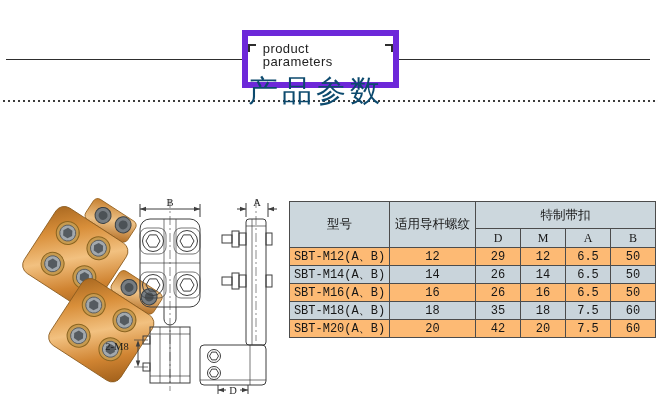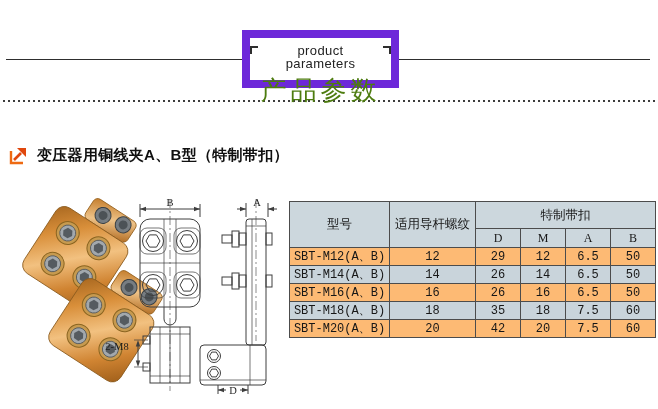--- a/index.html
+++ b/index.html
@@ -3,27 +3,27 @@
 <meta charset="utf-8">
 <style>
   * { margin:0; padding:0; box-sizing:border-box; }
   html,body { background:#ffffff; }
   .page { position:relative; width:658px; height:409px; background:#ffffff; overflow:hidden;
           font-family:"Liberation Sans","DejaVu Sans",sans-serif; }
 
   
   .hr-line { position:absolute; left:6px; right:8px; top:59px; height:1px; background:#2e2e2e; }
   .title-box { position:absolute; left:242px; top:30px; width:157px; height:58px; background:#ffffff;
-               border:8px solid #6d28d9; text-align:center; z-index:2; }
+               border:6px solid #6d28d9; text-align:left; z-index:2; }
   .en-row { display:flex; justify-content:center; align-items:flex-start; gap:7px; margin-top:6px; }
   .corner { width:8px; height:8px; display:inline-block; margin-top:2px; }
   .corner.left  { border-left:2px solid #2e2e2e; border-top:2px solid #2e2e2e; }
   .corner.right { border-right:2px solid #2e2e2e; border-top:2px solid #2e2e2e; }
   .en { font-size:13px; color:#222222; line-height:1; letter-spacing:0.4px; }
-  .zh { font-size:26px; color:#4d7c0f; letter-spacing:4px; margin-top:3px; }
+  .zh { font-size:30px; color:#0c4a6e; letter-spacing:4px; margin-top:3px; }
 
   .dotted { position:absolute; left:3px; top:100px; height:2px; width:652px;
             background-image:repeating-linear-gradient(to right,#3c3c3c 0 2px,transparent 2px 5px); }
 
   
   .section-title { position:absolute; left:9px; top:146px; display:flex; align-items:center; gap:9px; }
   .section-title .txt { font-size:15px; font-weight:bold; color:#101010; letter-spacing:0.3px; }
 
   
   .photos  { position:absolute; left:10px;  top:190px; }
@@ -51,28 +51,20 @@
     <div class="en-row">
       <span class="corner left"></span>
       <span class="en">product parameters</span>
       <span class="corner right"></span>
     </div>
     <div class="zh">产品参数</div>
   </div>
 
   <div class="dotted"></div>
 
-  <div class="section-title">
-    <svg width="19" height="19" viewBox="0 0 19 19">
-      <polyline points="2,5 2,17 14,17" fill="none" stroke="#ee6a12" stroke-width="2.4"></polyline>
-      <line x1="5" y1="14" x2="12" y2="7" stroke="#e0470d" stroke-width="2.6"></line>
-      <polygon points="8,2 17,2 17,11" fill="#e0470d"></polygon>
-    </svg>
-    <span class="txt">变压器用铜线夹A、B型（特制带扣）</span>
-  </div>
 
   <svg class="photos" width="158" height="198" viewBox="0 0 158 198">
     <defs>
       <linearGradient id="gA" x1="0" y1="0" x2="1" y2="1">
         <stop offset="0" stop-color="#a5651e"></stop>
           <stop offset="0.25" stop-color="#d98f3a"></stop>
         <stop offset="0.5" stop-color="#f2c180"></stop>
           <stop offset="0.75" stop-color="#d08432"></stop>
         <stop offset="1" stop-color="#9c5c18"></stop>
       </linearGradient>

